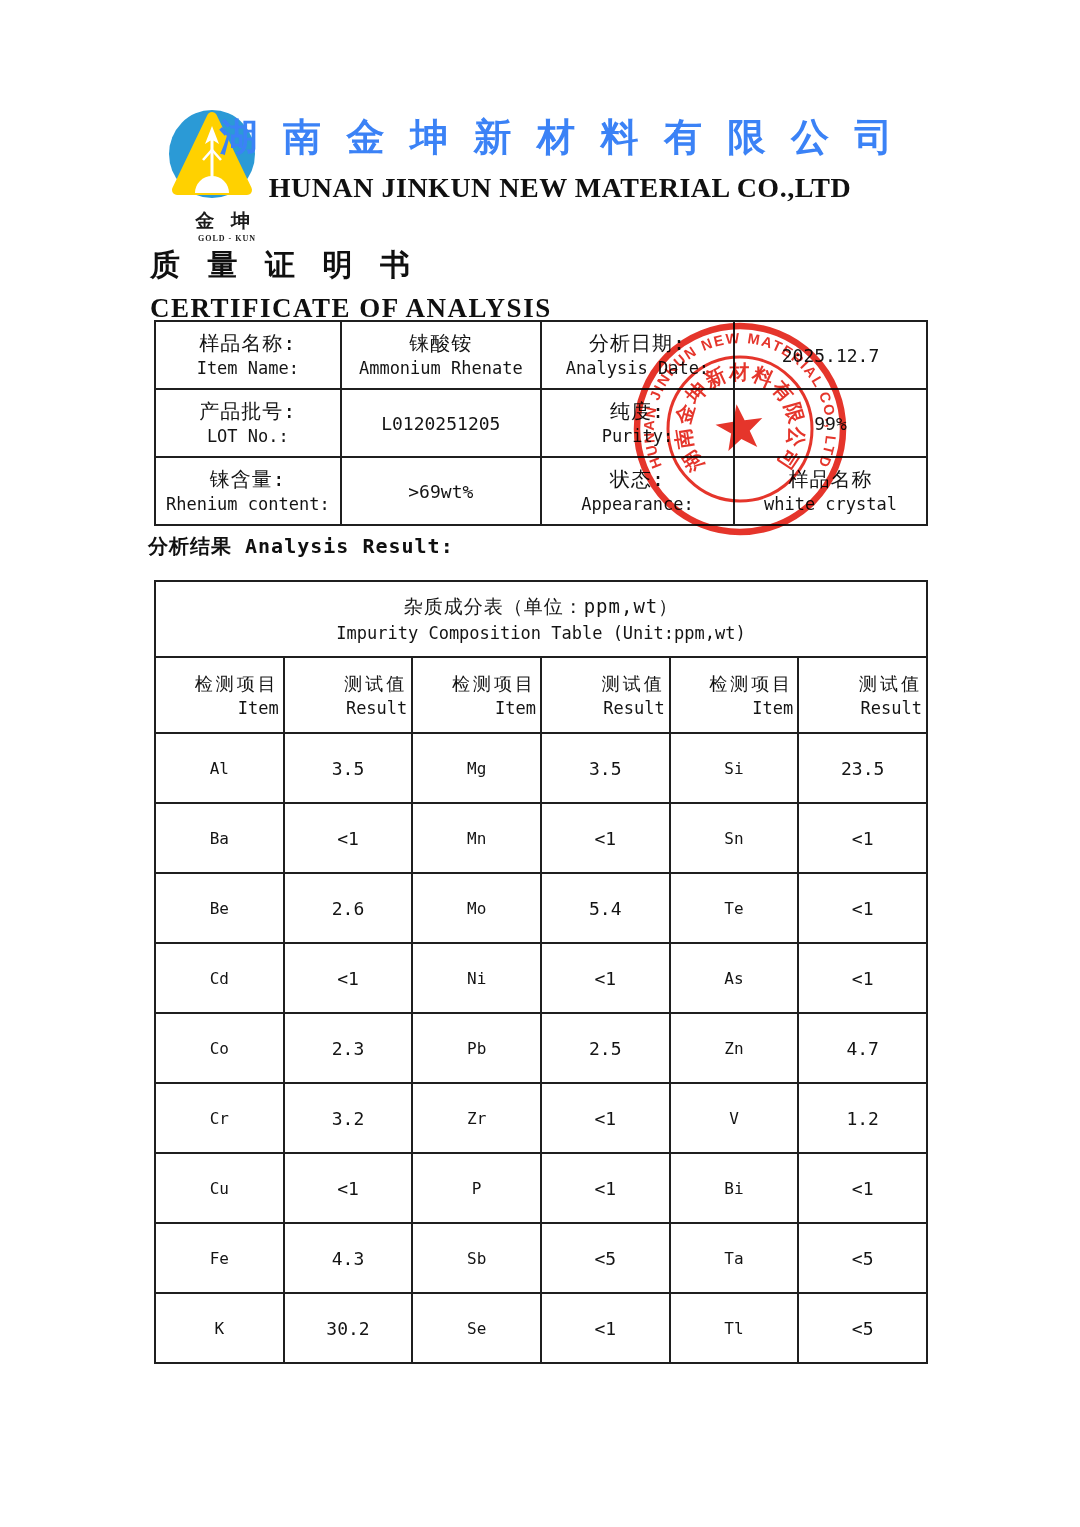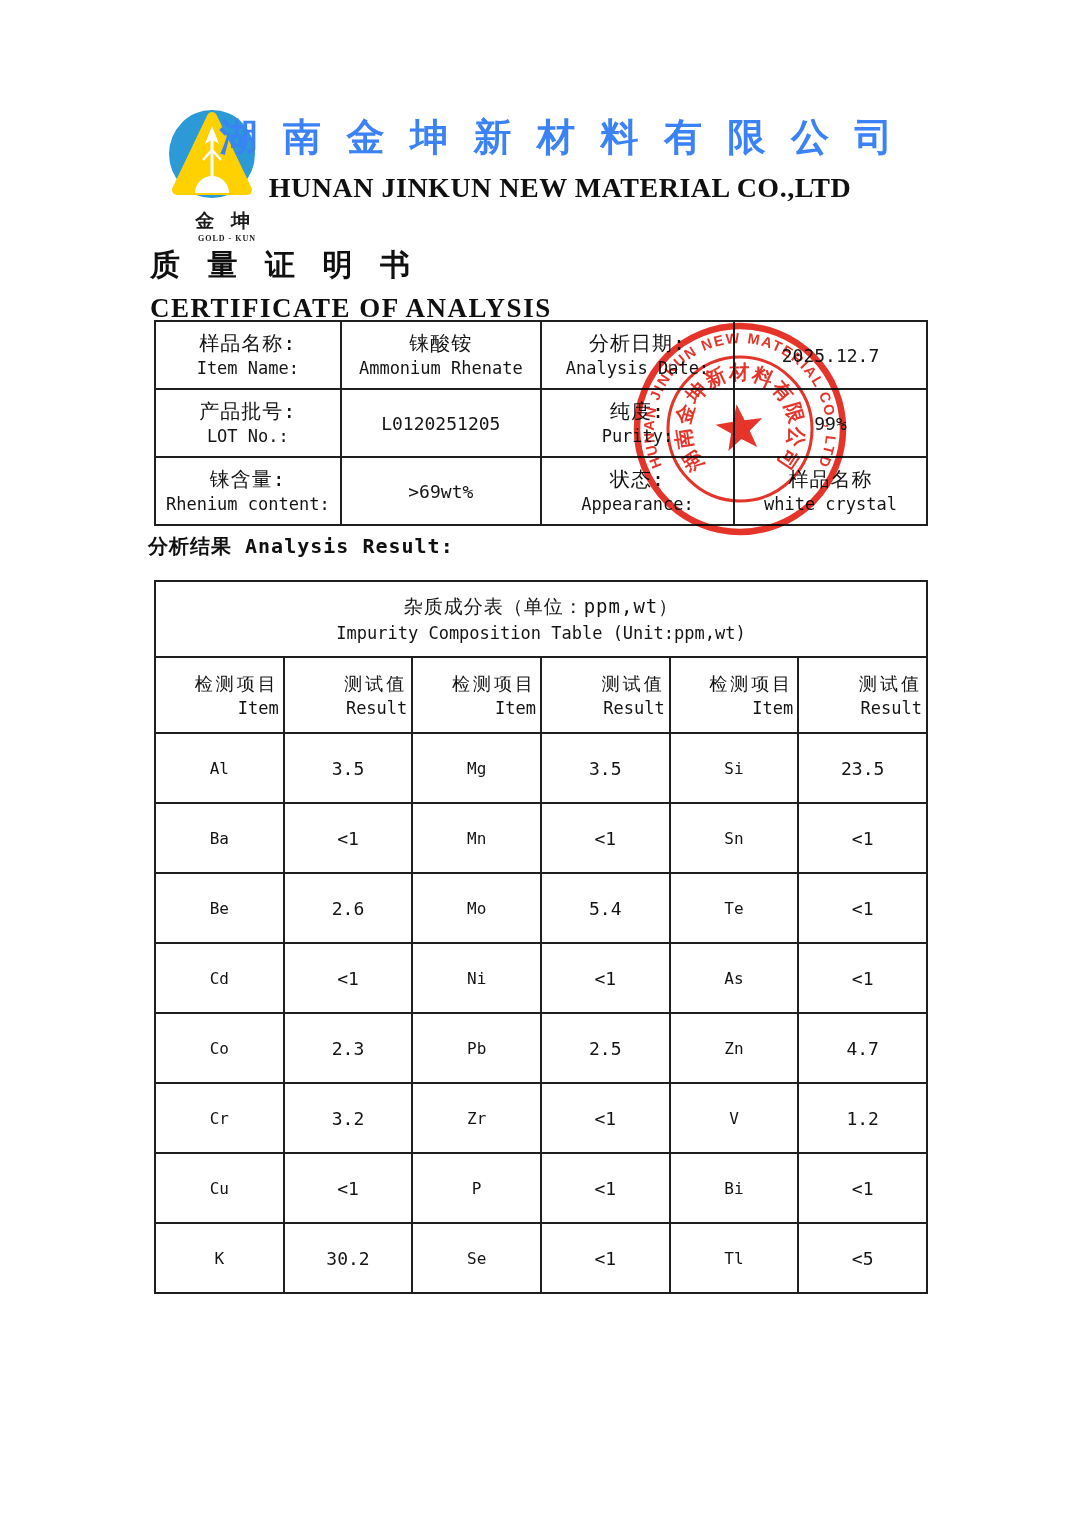--- a/index.html
+++ b/index.html
@@ -301,20 +301,28 @@
       <td class="el-cell">V</td>
       <td class="val-cell">1.2</td>
     </tr>
     <tr class="row-data">
       <td class="el-cell">Cu</td>
       <td class="val-cell">&lt;1</td>
       <td class="el-cell">P</td>
       <td class="val-cell">&lt;1</td>
       <td class="el-cell">Bi</td>
       <td class="val-cell">&lt;1</td>
+    </tr>
+    <tr class="row-data">
+      <td class="el-cell">Fe</td>
+      <td class="val-cell">4.3</td>
+      <td class="el-cell">Sb</td>
+      <td class="val-cell">&lt;5</td>
+      <td class="el-cell">Ta</td>
+      <td class="val-cell">&lt;5</td>
     </tr>
     <tr class="row-data">
       <td class="el-cell">K</td>
       <td class="val-cell">30.2</td>
       <td class="el-cell">Se</td>
       <td class="val-cell">&lt;1</td>
       <td class="el-cell">Tl</td>
       <td class="val-cell">&lt;5</td>
     </tr>
   </tbody>

